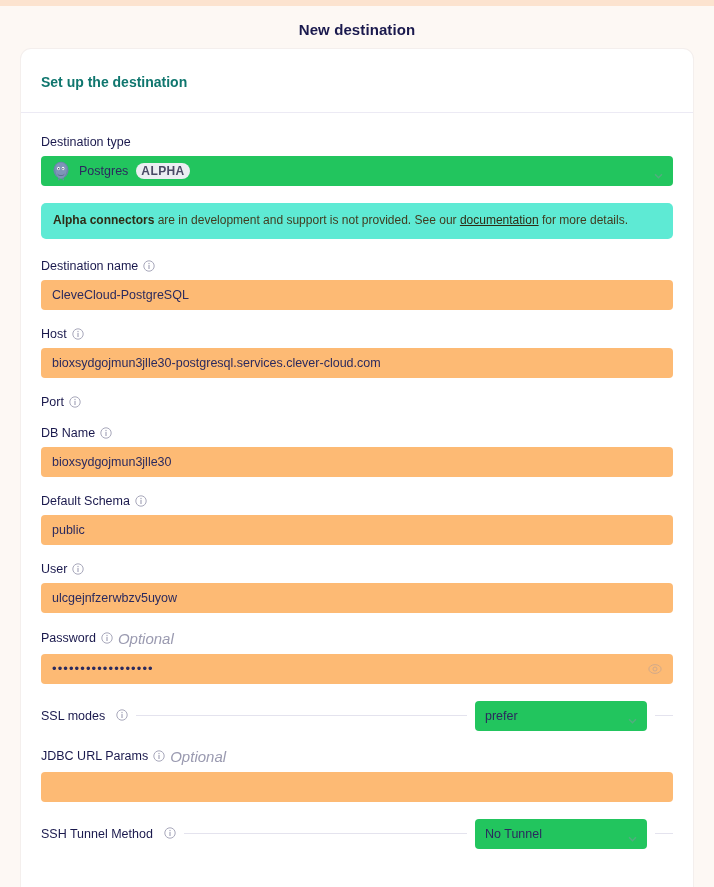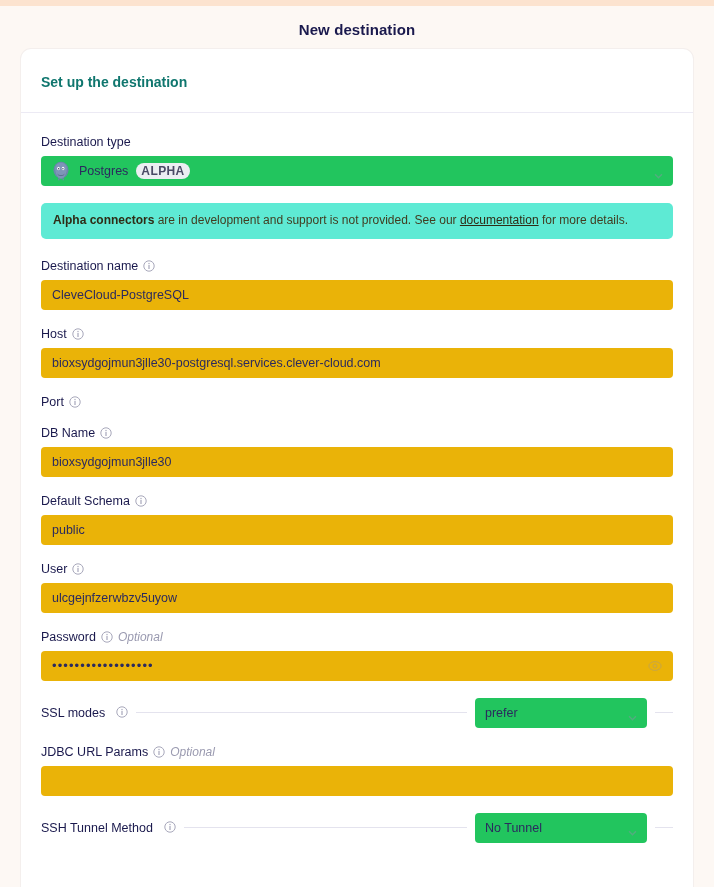--- a/index.html
+++ b/index.html
@@ -58,34 +58,34 @@
     gap: 5px;
     margin-bottom: 7px;
   }
   .field-label {
     font-size: 12.5px;
     font-weight: normal;
     color: #1a194d;
     white-space: nowrap;
   }
   .optional-tag {
-    font-size: 12px;
+    font-size: 15px;
     font-style: italic;
     color: #9a9ab0;
     font-weight: normal;
   }
   .info-icon {
     display: inline-flex;
     width: 12px; height: 12px;
     flex: 0 0 12px;
   }
   .input {
     width: 100%;
     height: 30px;
-    background: #eab308;
+    background: #fdba74;
     border: 1px solid transparent;
     border-radius: 4px;
     display: flex;
     align-items: center;
     padding: 0 10px;
     font-size: 12.5px;
     color: #2b2a5e;
     position: relative;
   }
   .input-value { flex: 1; overflow: hidden; white-space: nowrap; }

